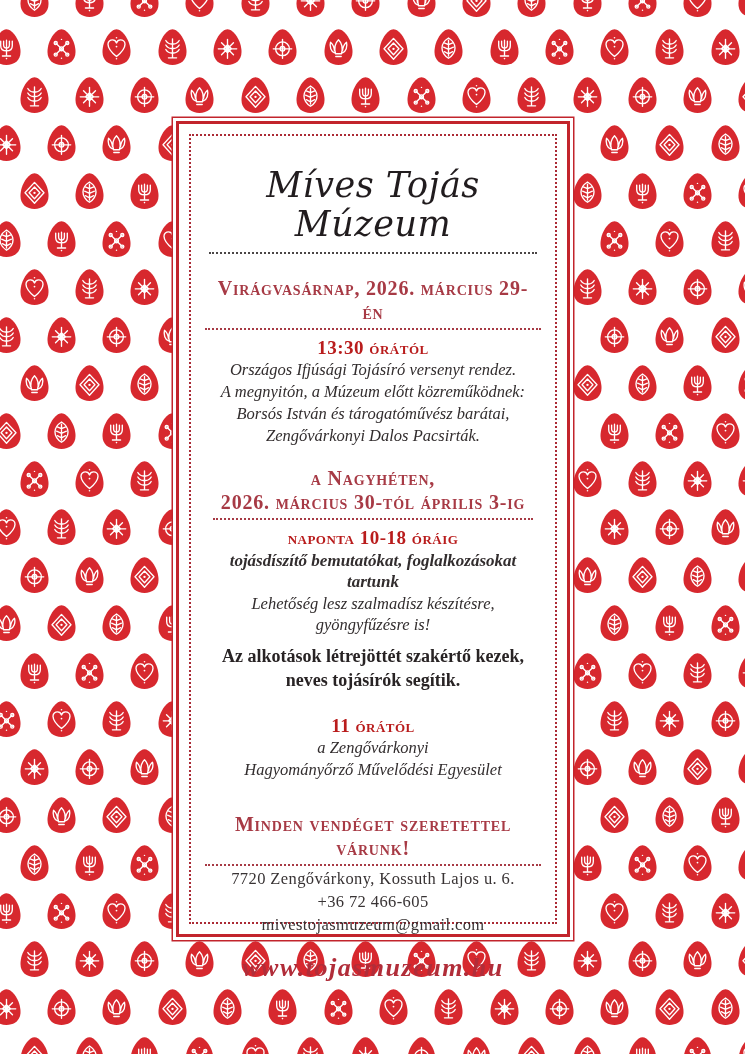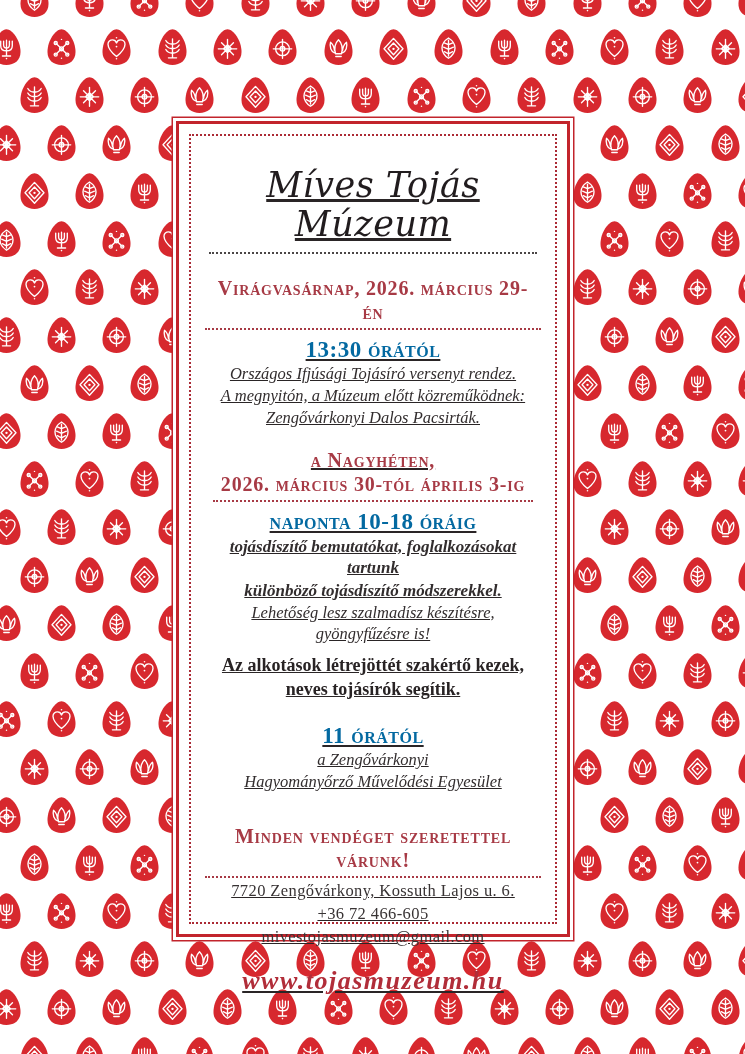--- a/index.html
+++ b/index.html
@@ -13,36 +13,36 @@
   
   .panel{
     position:absolute;left:176px;top:121px;width:394px;height:816px;
     background:#ffffff;border:3px solid #c2242c;
     box-shadow:0 0 0 3px #ffffff,0 0 0 4.5px #c2242c;
     z-index:1;box-sizing:border-box;
   }
   .frame{position:absolute;inset:10px;border:2px dotted #ab2a35;pointer-events:none;}
   .content{
     position:absolute;inset:0;box-sizing:border-box;
-    padding:42px 26px 8px;text-align:center;color:#2a2526;text-decoration:underline;
+    padding:42px 26px 8px;text-align:center;color:#2a2526;
   }
   
   .title{
     margin:0;font-family:"DejaVu Serif",serif;font-style:italic;font-weight:normal;
     font-size:35px;letter-spacing:0.5px;color:#211c1e;line-height:1.1;
   }
   .title-rule{border:0;border-top:2px dotted #4a4646;margin:9px 4px 0;}
   .sc-red{
     font-weight:bold;font-variant:small-caps;color:#a73a45;
     font-size:20px;letter-spacing:0.8px;line-height:1.2;margin:0;
   }
   .dotted-u{display:inline-block;padding:0 8px 4px;border-bottom:2px dotted #a73a45;}
   .time{
     margin:7px 0 0;font-weight:bold;font-variant:small-caps;
-    font-size:23px;color:#0369a1;letter-spacing:0.5px;
+    font-size:19px;color:#b91c1c;letter-spacing:0.5px;
   }
   .iline{margin:1px 0;font-style:italic;font-size:16.5px;line-height:1.27;color:#322d2e;}
   .bi{font-weight:bold;font-size:17px;}
   .note{margin:1px 0;font-weight:bold;font-size:18px;line-height:1.3;color:#282324;}
   .mt-sec{margin-top:19px;}
   .mt-sec2{margin-top:22px;}
   .note-wrap{margin-top:9px;text-align:center;}
   .closing-wrap{margin-top:31px;}
   .contact-wrap{}
   .cline{margin:2px 0;font-size:16.5px;letter-spacing:0.4px;color:#383334;line-height:1.28;}
@@ -2498,29 +2498,29 @@
     <div class="content">
 
       <h1 class="title">Míves Tojás Múzeum</h1>
       <hr class="title-rule">
 
       <section class="mt-sec2">
         <h2 class="sc-red"><span class="dotted-u">Virágvasárnap, 2026. március 29-én</span></h2>
         <div class="time">13:30 órától</div>
         <p class="iline">Országos Ifjúsági Tojásíró versenyt rendez.</p>
         <p class="iline">A megnyitón, a Múzeum előtt közreműködnek:</p>
+        <p class="iline">Borsós István és tárogatóművész barátai,</p>
         <p class="iline">Zengővárkonyi Dalos Pacsirták.</p>
       </section>
 
       <section class="mt-sec">
         <h2 class="sc-red">a Nagyhéten,</h2>
         <h2 class="sc-red"><span class="dotted-u">2026. március 30-tól április 3-ig</span></h2>
         <div class="time">naponta 10-18 óráig</div>
         <p class="iline bi">tojásdíszítő bemutatókat, foglalkozásokat tartunk</p>
-        <p class="iline bi">különböző tojásdíszítő módszerekkel.</p>
         <p class="iline">Lehetőség lesz szalmadísz készítésre, gyöngyfűzésre is!</p>
         <div class="note-wrap">
           <p class="note">Az alkotások létrejöttét szakértő kezek,</p>
           <p class="note">neves tojásírók segítik.</p>
         </div>
       </section>
 
       <section class="mt-sec2">
         <div class="time">11 órától</div>
         <p class="iline">a Zengővárkonyi</p>

